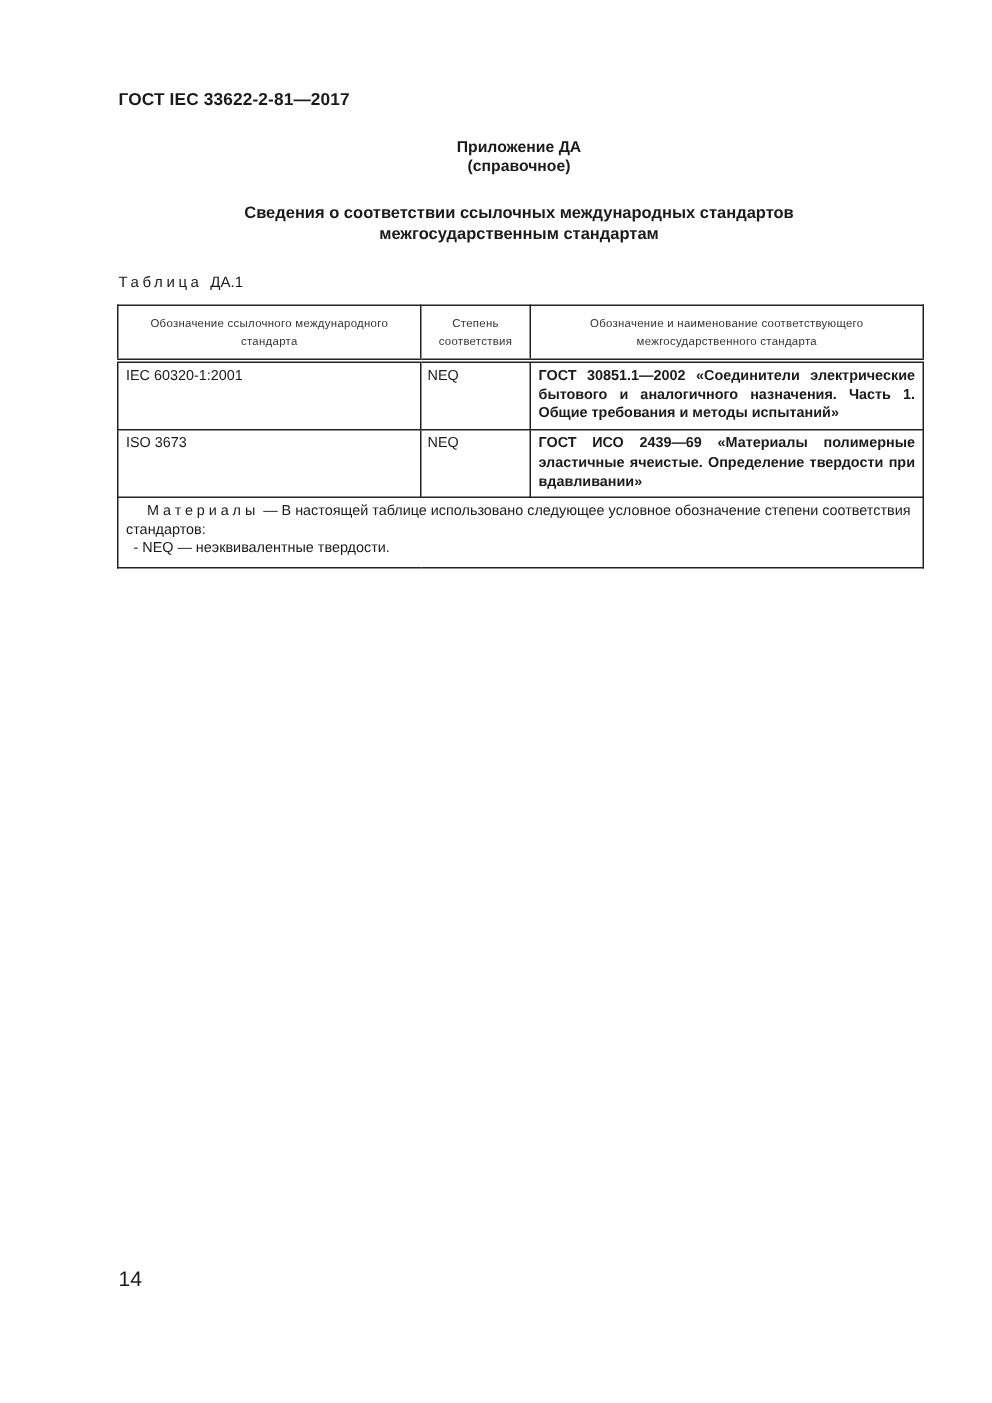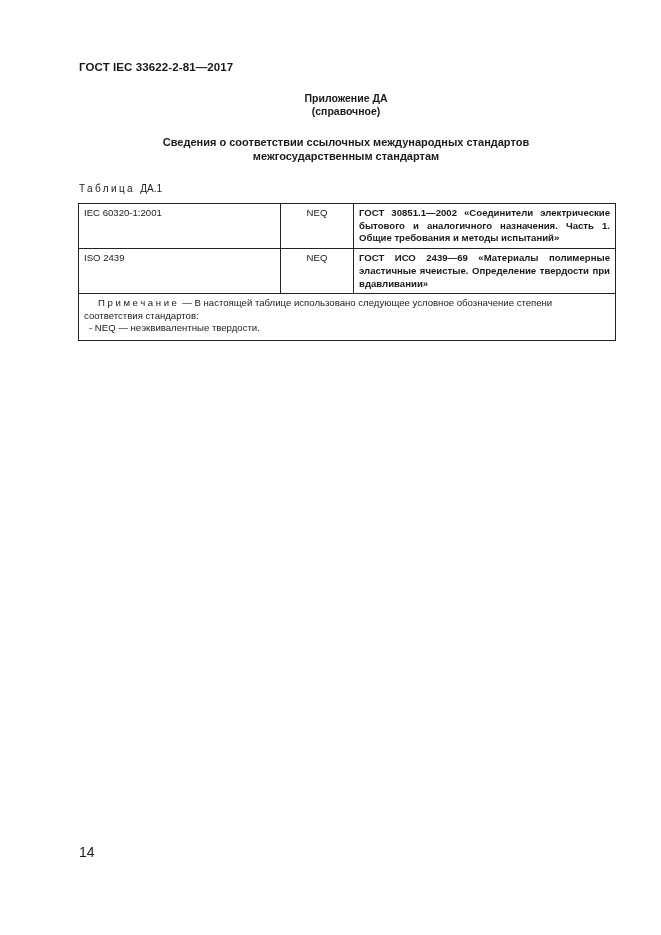--- a/index.html
+++ b/index.html
@@ -10,21 +10,21 @@
   .annex { left: 0; width: 692px; top: 92px; text-align: center; font-size: 10.5px; font-weight: bold; line-height: 13px; }
   .annex .sub { font-weight: normal; font-weight: bold; }
   .title { left: 0; width: 692px; top: 135px; text-align: center; font-size: 11px; font-weight: bold; line-height: 14px; }
   .tbl-cap { left: 79px; top: 183px; font-size: 10px; letter-spacing: 2.4px; }
   .tbl-cap .num { letter-spacing: 0; }
   table.t { position: absolute; left: 78px; top: 203px; width: 537px; border-collapse: collapse; font-size: 9.6px; table-layout: fixed; }
   table.t td, table.t th { border: 1px solid #222; padding: 0; vertical-align: top; }
   table.t th { font-weight: normal; font-size: 7.6px; color: #333; text-align: center; vertical-align: middle; height: 35px; line-height: 12px; letter-spacing: 0.2px; }
   table.t tr.hdr th { border-bottom: 3px double #222; }
   table.t td.c1 { padding: 3px 5px; }
-  table.t td.c2 { text-align: center; padding: 3px 4px; }
+  table.t td.c2 { text-align: left; padding: 3px 4px; }
   table.t td.c3 { padding: 3px 5px; text-align: justify; line-height: 12.7px; font-weight: bold; }
   table.t tr.r td { height: 32px; margin-left: 48px; }
   table.t td.note { padding: 3px 5px 5px 5px; line-height: 12.5px; font-size: 9.6px; }
   .note .lead { letter-spacing: 2.6px; padding-left: 14px; }
   .note .item { padding-left: 5px; display: block; }
   .page-num { left: 79px; top: 844px; font-size: 14px; }
 </style>
 </head>
 <body>
 
@@ -45,32 +45,37 @@
   <span class="num">ДА.1</span>
 </div>
 
 <table class="t">
   <colgroup>
     <col style="width:202px">
     <col style="width:73px">
     <col style="width:262px">
   </colgroup>
   <tbody>
+      <tr class="hdr">
+    <th style="padding:0 8px">Обозначение ссылочного  международного стандарта</th>
+    <th style="padding:0 6px">Степень соответствия</th>
+    <th style="padding:0 22px">Обозначение и наименование соответствующего межгосударственного стандарта</th>
+  </tr>
   <tr class="r">
     <td class="c1">IEC 60320-1:2001</td>
     <td class="c2">NEQ</td>
     <td class="c3">ГОСТ 30851.1—2002 «Соединители электрические бытового и аналогичного назначения. Часть 1. Общие требования и методы испытаний»</td>
   </tr>
   <tr class="r">
-    <td class="c1">ISO 2439</td>
+    <td class="c1">ISO 3673</td>
     <td class="c2">NEQ</td>
     <td class="c3">ГОСТ ИСО 2439—69 «Материалы полимерные эластичные ячеистые. Определение твердости при вдавливании»</td>
   </tr>
   <tr>
     <td class="note" colspan="3">
-      <span class="lead">Примечание</span><span> — В настоящей таблице использовано следующее условное обозначение степени соответствия стандартов:</span>
+      <span class="lead">Материалы</span><span> — В настоящей таблице использовано следующее условное обозначение степени соответствия стандартов:</span>
       <span class="item">- NEQ — неэквивалентные твердости.</span>
     </td>
   </tr>
 </tbody>
   </table>
 
 <div class="abs page-num">14</div>
 
 </body></html>

